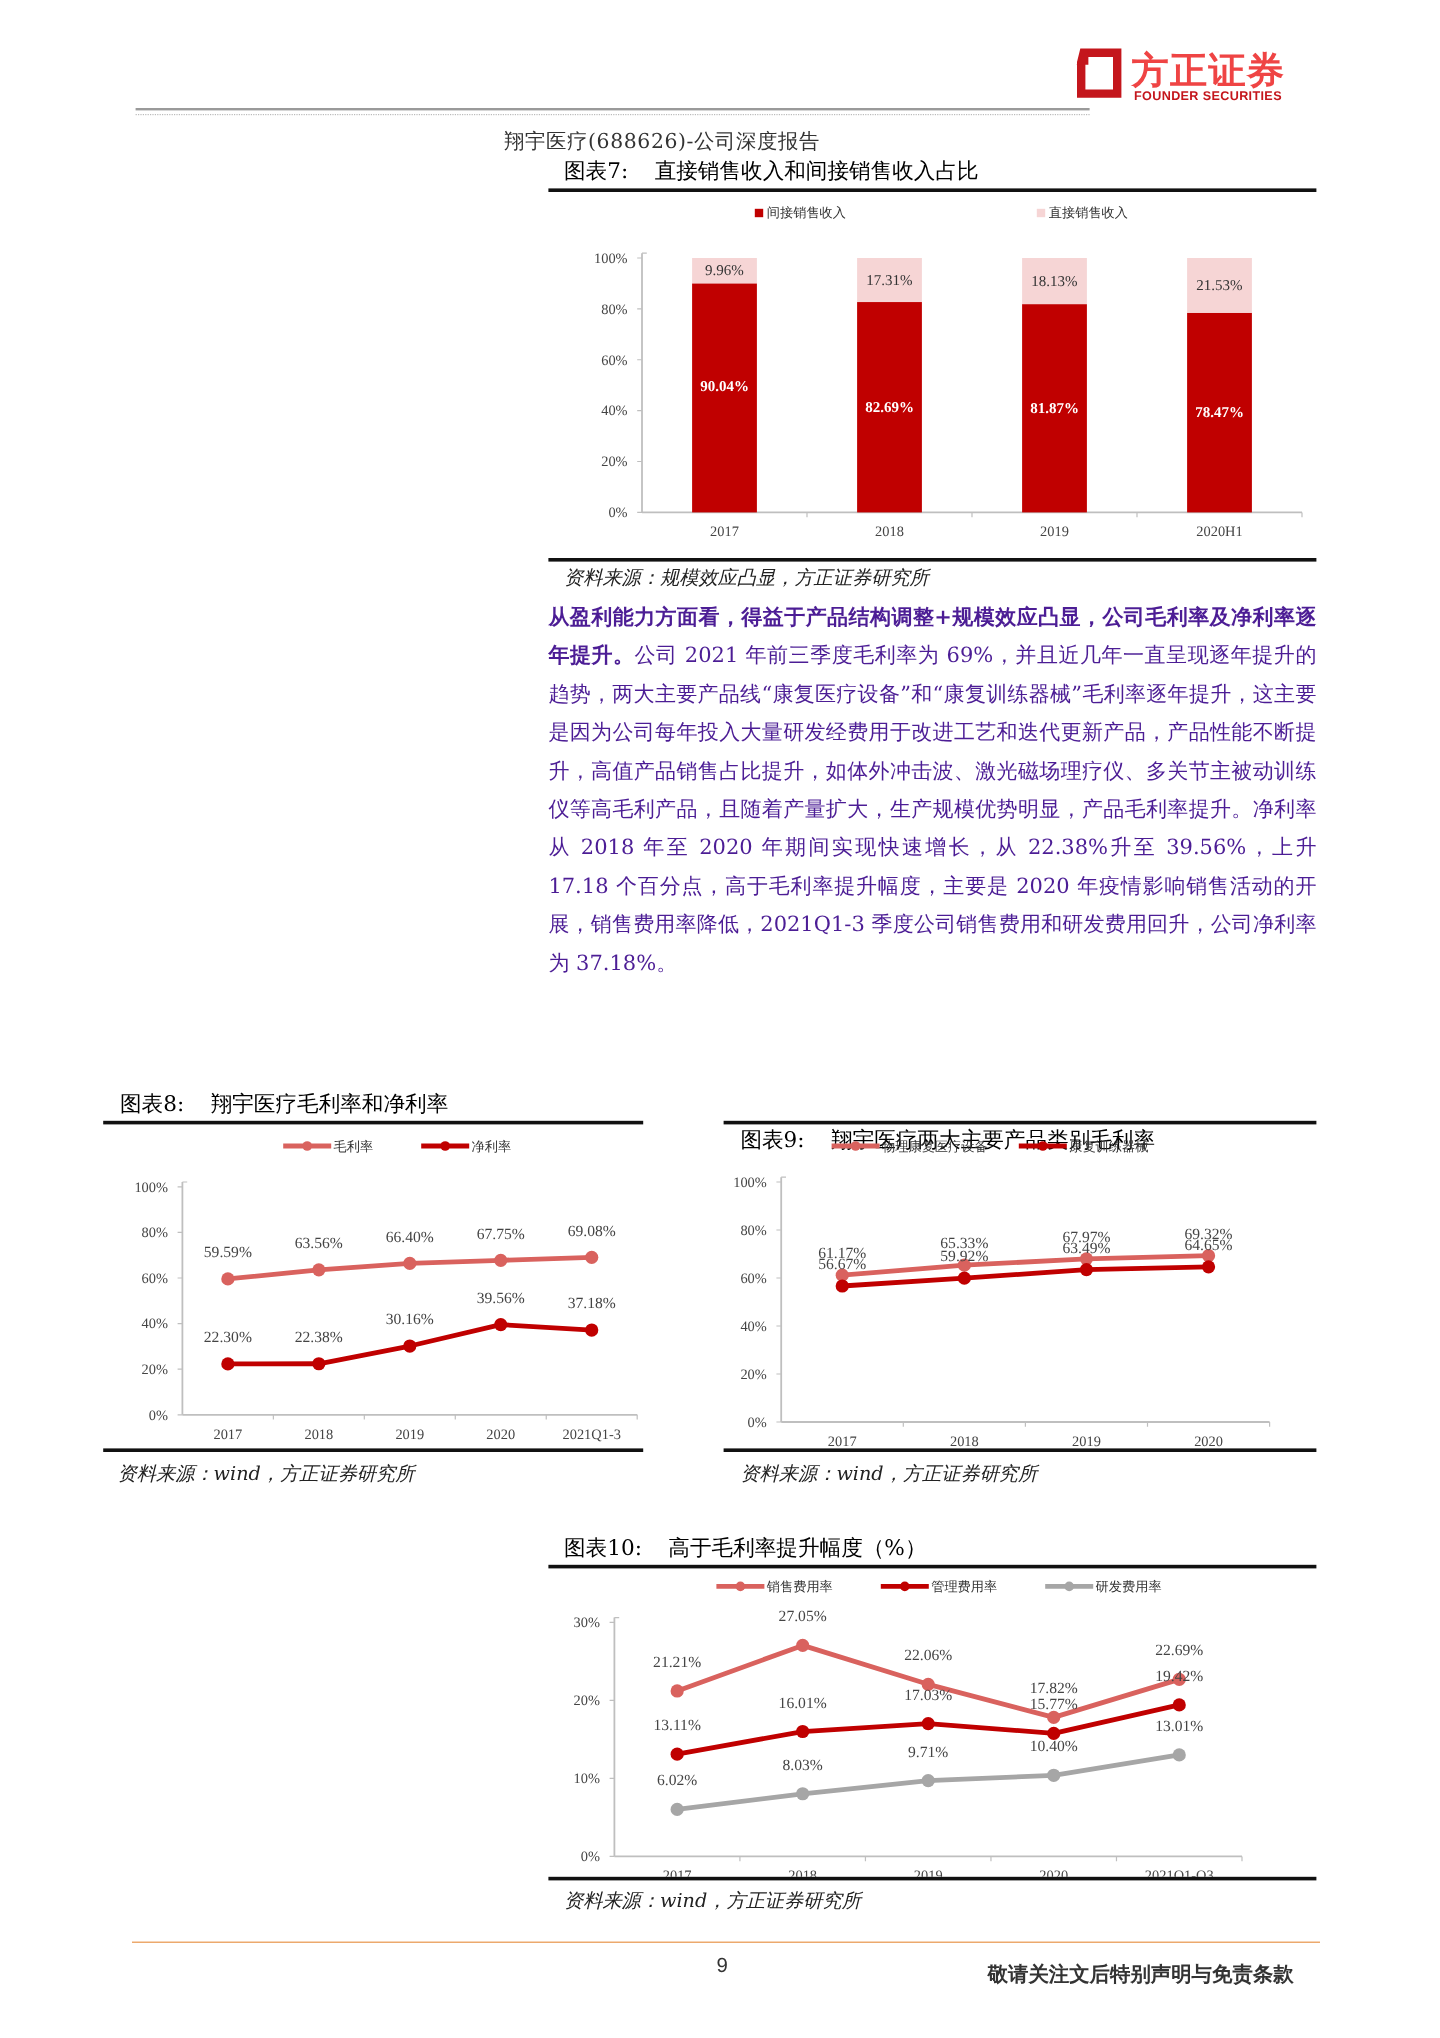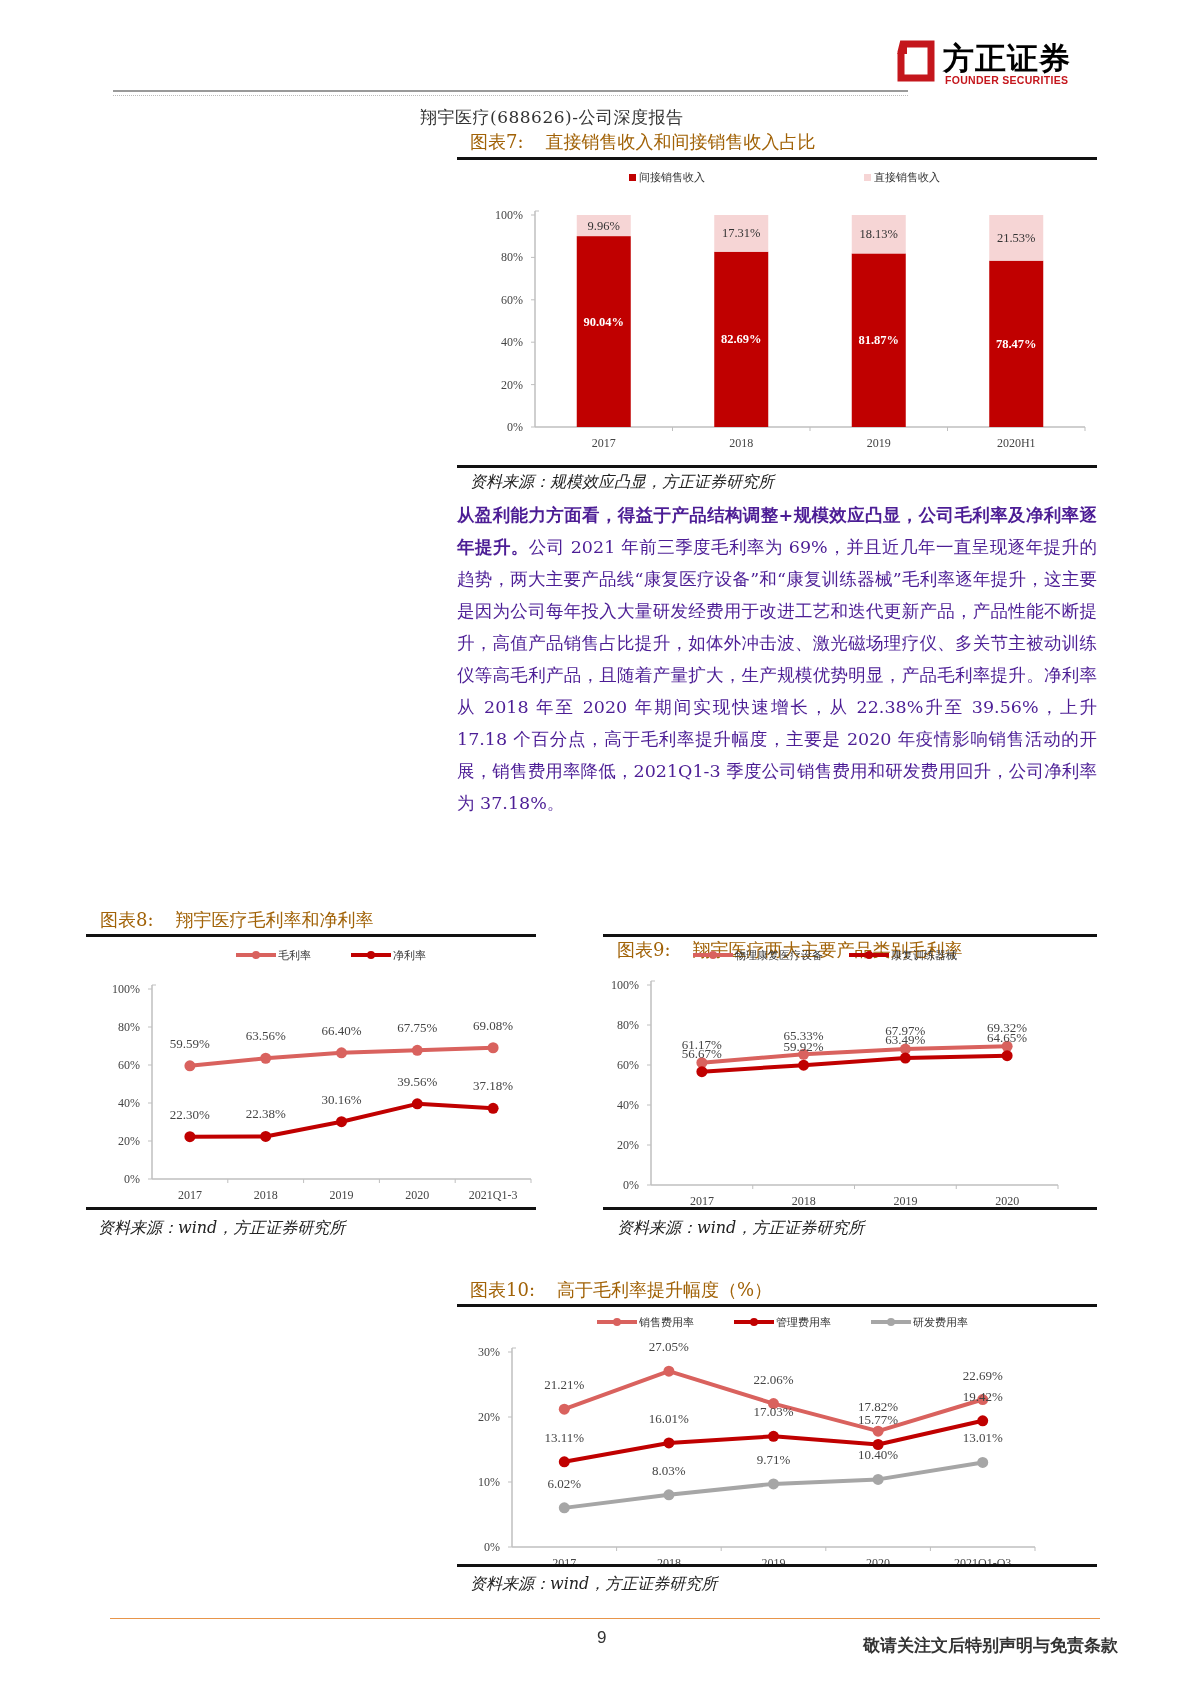--- a/index.html
+++ b/index.html
@@ -3,31 +3,31 @@
 <meta charset="utf-8">
 <style>
   html,body{margin:0;padding:0;background:#fff;}
   body{width:1200px;height:1698px;position:relative;overflow:hidden;font-family:"DejaVu Serif","Liberation Serif",serif;color:#222;}
   .abs{position:absolute;}
   .hdr-text{left:420px;top:62px;font-size:17px;color:#333;letter-spacing:0.5px;margin-top:44px;}
   .hdr-rule{left:113px;top:90px;width:795px;height:2px;background:#9a9a9a;}
   .hdr-rule2{left:113px;top:95px;width:795px;height:0;border-top:1px dotted #bbb;}
   .logo{left:897px;top:38px;width:190px;height:50px;}
   .logo-mark{position:absolute;left:0;top:2px;width:38px;height:42px;}
-  .logo-cn{position:absolute;left:46px;top:0;font-family:"DejaVu Sans","Liberation Sans",sans-serif;font-weight:bold;font-size:31px;color:#000000;letter-spacing:1px;}
+  .logo-cn{position:absolute;left:46px;top:0;font-family:"DejaVu Sans","Liberation Sans",sans-serif;font-weight:bold;font-size:31px;color:#ef4444;letter-spacing:1px;}
   .logo-en{position:absolute;left:48px;top:36px;font-family:"Liberation Sans","DejaVu Sans",sans-serif;font-weight:bold;font-size:10.5px;color:#c4161c;letter-spacing:0.3px;}
-  .fig-title{font-size:18px;color:#a16207;white-space:nowrap;}
+  .fig-title{font-size:18px;color:#000000;white-space:nowrap;}
   .fig-title .num{margin-right:22px;}
   .rule-thick{height:3px;background:#111;}
   .source{font-size:16px;font-style:italic;color:#222;white-space:nowrap;}
   .para{left:457px;top:499px;width:640px;font-size:17.5px;line-height:32px;color:#4c1d95;text-align:justify;}
   .para b{font-weight:bold;}
   .footer-rule{left:110px;top:1618px;width:990px;height:1px;background:#e8954a;}
   .page-num{left:597px;top:1628px;font-size:17px;font-family:"Liberation Sans",sans-serif;color:#333;}
-  .disclaimer{left:823px;top:1634px;font-size:17px;font-family:"DejaVu Sans","Liberation Sans",sans-serif;color:#333;font-weight:bold;margin-left:40px;}
+  .disclaimer{left:823px;top:1634px;font-size:17px;font-family:"DejaVu Sans","Liberation Sans",sans-serif;color:#333;font-weight:bold;}
   svg text{font-family:"Liberation Serif","DejaVu Serif",serif;}
 </style>
 </head>
 <body>
 
 <div class="abs hdr-text">翔宇医疗(688626)-公司深度报告</div>
 <div class="abs hdr-rule"></div>
 <div class="abs hdr-rule2"></div>
 <div class="abs logo">
   <svg class="logo-mark" viewBox="0 0 38 42">

